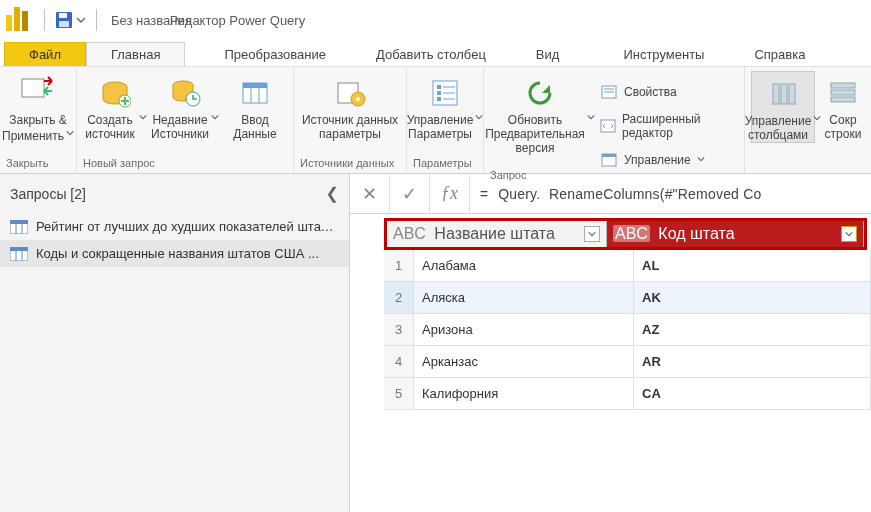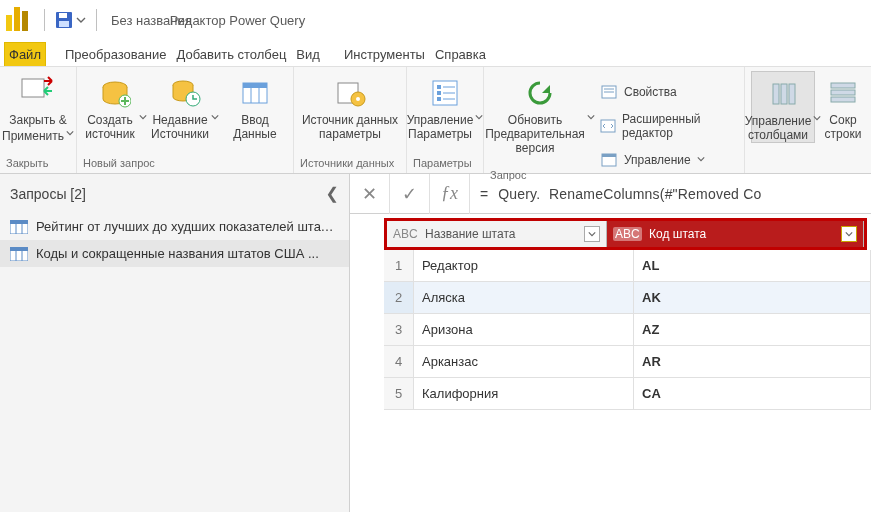--- a/index.html
+++ b/index.html
@@ -15,21 +15,21 @@
   .qa-sep { width:1px; height:22px; background:#c0c0c0; margin: 0 6px;}
   .qa-save { display:flex; align-items:center; gap:3px; padding:2px 4px;}
   .floppy { width:18px; height:18px; position:relative;}
   .floppy svg { display:block;}
   .caret-down { width:10px; height:10px; }
   .caret-down svg { display:block;}
   .title-text { color:#5a5a5a; margin-left: 8px; }
 
   
   .tabs { height: 26px; display:flex; align-items:flex-end; padding-left: 4px; }
-  .tab { padding: 4px 4px; font-size: 13px; color:#444; border:1px solid transparent; border-bottom:none; cursor:pointer;}
+  .tab { padding: 4px 24px; font-size: 13px; color:#444; border:1px solid transparent; border-bottom:none; cursor:pointer;}
   .tab.file { background:#f2c811; color:#333; border-color:#e0b800; }
   .tab.active { background:#f7f7f7; border-color:#d0d0d0; }
   .tabgap { width: 14px; }
 
   
   .ribbon { height: 108px; background:#f7f7f7; border-top:1px solid #e0e0e0; border-bottom:1px solid #d0d0d0; display:flex; }
   .group { padding: 4px 6px 2px 6px; display:flex; flex-direction:column; justify-content:space-between; border-right:1px solid #e3e3e3; }
   .group-row { display:flex; align-items:flex-start; gap:6px; flex:1;}
   .group-label { text-align:left; font-size:11px; color:#6b6b6b; padding-bottom:2px;}
   .rbtn { display:flex; flex-direction:column; align-items:center; width: 64px; padding-top:4px; cursor:pointer;}
@@ -58,21 +58,21 @@
   .main { flex:1; display:flex; flex-direction:column; }
   .formula-row { display:flex; align-items:center; height:40px; border-bottom:1px solid #d0d0d0; }
   .fbtn { width:40px; height:40px; display:flex; align-items:center; justify-content:center; color:#888; font-size:18px; border-right:1px solid #e0e0e0; cursor:pointer;}
   .fx { font-style:italic; font-family: Georgia, serif;}
   .formula-box { flex:1; padding: 0 10px; display:flex; align-items:center; gap:10px; font-size:14px; color:#444;}
   .formula-box .eq { color:#444;}
   .formula-box .code { font-family: Consolas, monospace; letter-spacing: 0.2px;}
 
   
   .colhdrs { display:flex; height:32px; border:3px solid #c00000; border-left-width:3px; margin: 4px 4px 0 34px; }
-  .colhdr { display:flex; align-items:center; justify-content:space-between; padding: 0 6px; font-size:12px; border-right:1px solid #b8b8b8;}
+  .colhdr { display:flex; align-items:center; justify-content:space-between; padding: 0 6px; font-size:16px; border-right:1px solid #b8b8b8;}
   .colhdr .typ { color:#888; margin-right:4px; }
   .colhdr.c1 { flex: 0 0 220px; background:#f3f3f3; color:#555;}
   .colhdr.c2 { flex: 1; background:#b91c1c; color:#fff; }
   .colhdr .dd { width:16px; height:16px; background:#fff; border:1px solid #aaa; display:flex; align-items:center; justify-content:center; cursor:pointer;}
   .colhdr.c2 .dd { border-color:#c7a301;}
   .colhdr.c2 .typ { background:rgba(255,255,255,0.4); color:#fff; padding:0 2px; border-radius:2px;}
 
   
   .grid { margin-left:34px; }
   .grow { display:flex; height:32px; align-items:stretch; }
@@ -111,20 +111,21 @@
         </svg>
     </span>
   </div>
   <div class="qa-sep"></div>
   <span class="title-text">Без названия</span>
   <span class="title-text" style="margin-left:-22px;">Редактор Power Query</span>
 </div>
 
 <div class="tabs">
   <div class="tab file">Файл</div>
+  <div class="tab active">Главная</div>
   <div class="tabgap"></div>
   <div class="tab">Преобразование</div>
   <div class="tab">Добавить столбец</div>
   <div class="tab">Вид</div>
   <div class="tabgap"></div>
   <div class="tab">Инструменты</div>
   <div class="tab">Справка</div>
 </div>
 
 <div class="ribbon">
@@ -408,21 +409,21 @@
             <svg width="8" height="8" viewBox="0 0 10 10">
               <path d="M1 3 L5 7 L9 3" stroke="#666" stroke-width="1.4" fill="none"></path>
             </svg>
           </span>
       </div>
     </div>
 
     <div class="grid">
       <div class="grow">
         <div class="gcell rnum">1</div>
-        <div class="gcell c1">Редактор</div>
+        <div class="gcell c1">Алабама</div>
         <div class="gcell c2">AL</div>
       </div>
       <div class="grow">
         <div class="gcell rnum">2</div>
         <div class="gcell c1">Аляска</div>
         <div class="gcell c2">AK</div>
       </div>
       <div class="grow">
         <div class="gcell rnum">3</div>
         <div class="gcell c1">Аризона</div>

